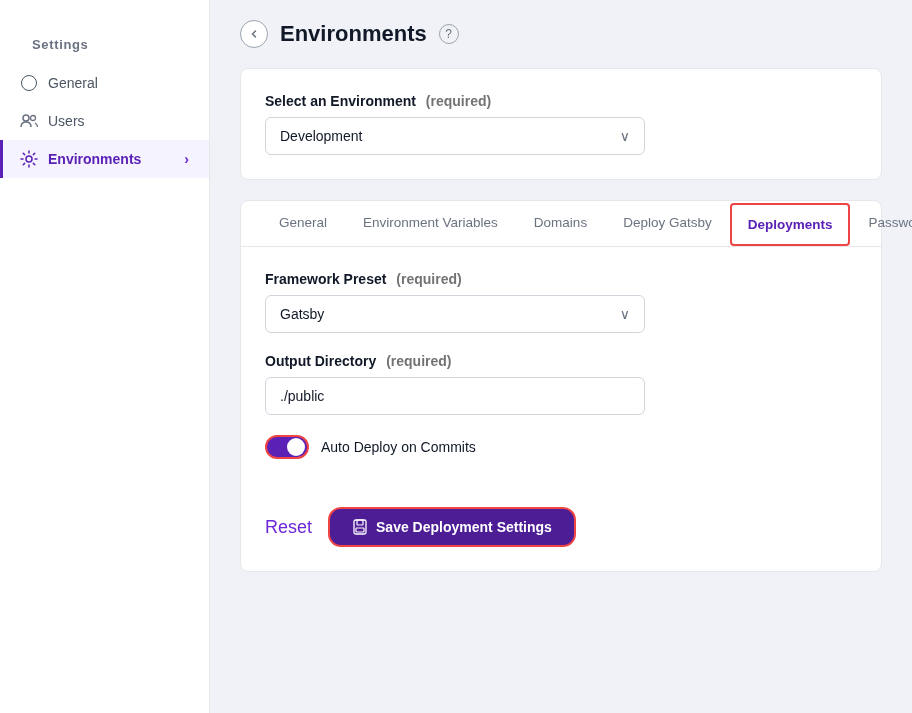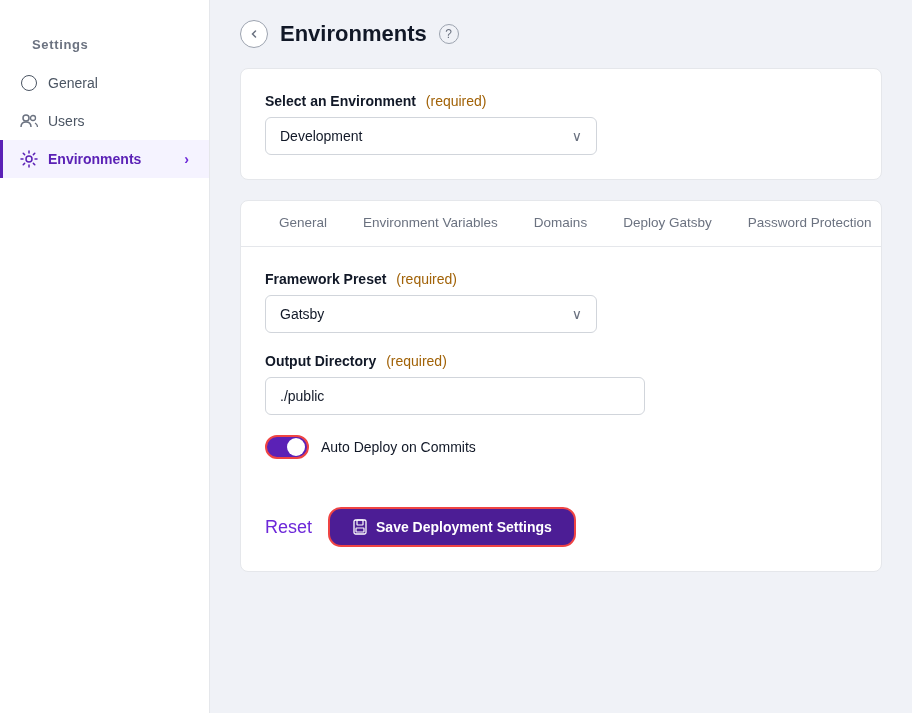--- a/index.html
+++ b/index.html
@@ -124,26 +124,26 @@
     }
 
     
     .field-label {
       font-size: 14px;
       font-weight: 600;
       color: #111827;
       margin-bottom: 8px;
     }
     .field-label span.required {
-      font-weight: 400;
-      color: #a16207;
+      font-weight: 700;
+      color: #737373;
       margin-left: 6px;
     }
     .select-field {
-      width: 332px;
+      width: 380px;
       padding: 10px 14px;
       border: 1px solid #d1d5db;
       border-radius: 6px;
       font-size: 14px;
       color: #111827;
       background: #fff;
       display: flex;
       align-items: center;
       justify-content: space-between;
       cursor: pointer;
@@ -329,20 +329,23 @@
         <span>General</span>
       </div>
       <div class="tab">
         <span>Environment Variables</span>
       </div>
       <div class="tab">
         <span>Domains</span>
       </div>
       <div class="tab">
         <span>Deploy Gatsby</span>
+      </div>
+      <div class="tab highlighted">
+        <span>Deployments</span>
       </div>
       <div class="tab">
         <span>Password Protection</span>
       </div>
     </div>
 
     <div class="form-section">
 
       <div class="form-field">
         <div class="field-label">

